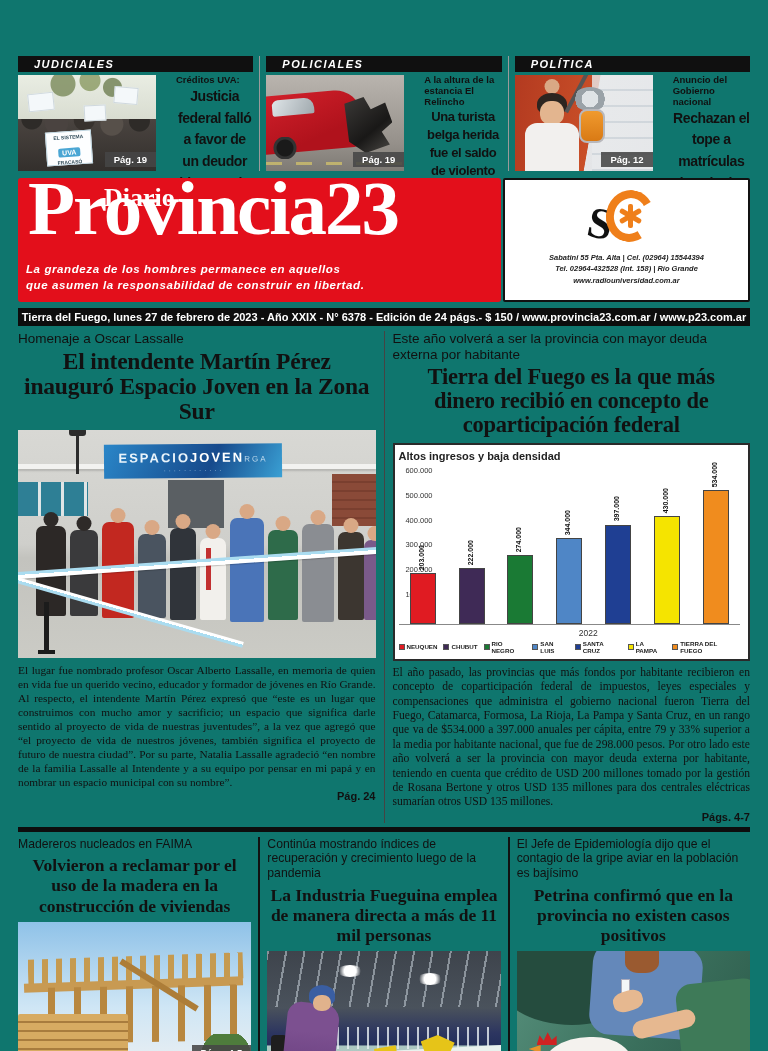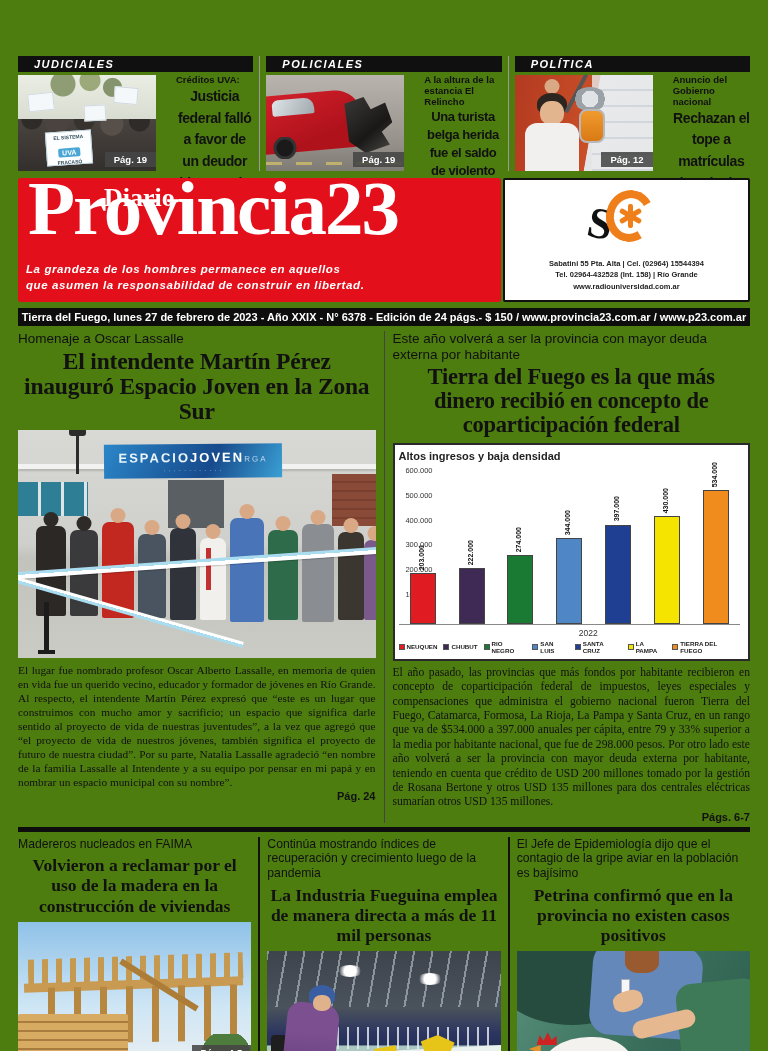--- a/index.html
+++ b/index.html
@@ -1,18 +1,18 @@
 <!DOCTYPE html>
 <html><head>
 <meta charset="utf-8">
 <style>
   * { margin:0; padding:0; box-sizing:border-box; }
   html,body { background:#e9e9e9; }
   .page {
-    width:768px; height:1051px; background:#4d7c0f; margin:0 auto; position:relative;
+    width:768px; height:1051px; background:#0f766e; margin:0 auto; position:relative;
     padding:56px 18px 6px 18px; overflow:hidden;
     font-family:"Liberation Sans", sans-serif; color:#111;
   }
   
   .teaser-row { display:flex; }
   .teaser { flex:1 1 0; padding:0 6px; border-right:1px solid #9a9a9a; }
   .teaser:first-child { padding-left:0; }
   .teaser:last-child { border-right:none; padding-right:0; }
   .section-bar { background:#101010; color:#fff; font-weight:bold; font-style:italic;
     font-size:11px; letter-spacing:1.5px; padding:2px 0 2px 16px; text-transform:uppercase; }
@@ -91,21 +91,21 @@
   .utn-star { position:absolute; left:24px; top:18px; width:24px; height:24px; }
   .utn-star i { position:absolute; left:10px; top:0; width:5px; height:24px; background:#ef7f1a; border-radius:2px; display:block; }
   .utn-star i:nth-child(2) { transform:rotate(60deg); }
   .utn-star i:nth-child(3) { transform:rotate(120deg); }
   .ad-text { text-align:left; line-height:1; }
   .ad-radio { font-size:33px; font-weight:bold; letter-spacing:1px; color:#0d0d0d; }
   .ad-univ { font-size:21.5px; color:#ef7f1a; letter-spacing:.5px; margin-top:1px; }
   .ad-freq { font-size:16px; color:#0d0d0d; margin-top:3px; }
   .ad-freq b { font-size:18px; }
   .ad-loc { font-size:11px; font-weight:bold; color:#ef7f1a; margin-top:3px; }
-  .ad-contact { margin-top:6px; text-align:center; font-size:7.5px; font-weight:bold; color:#222; line-height:1.5; }
+  .ad-contact { text-align:center; font-size:7.5px; font-weight:bold; color:#222; line-height:1.5;font-style:italic; }
   
   .date-bar { background:#0d0d0d; color:#fff; text-align:center; font-size:11px; font-weight:bold;
     padding:3px 0; margin-top:6px; }
   
   .main-row { display:flex; margin-top:5px; }
   .main-col { flex:1 1 0; }
   .main-col.left { padding-right:8px; border-right:1.5px solid #444; }
   .main-col.right { padding-left:8px; }
   .kicker { font-size:13.5px; line-height:1.2; }
   .lead-headline { font-family:"Liberation Serif",serif; font-weight:bold; font-size:23.5px;
@@ -428,21 +428,21 @@
               <span>LA PAMPA</span>
             </div>
             <div class="legend-item">
               <span class="legend-swatch" style="background: rgb(240, 140, 30);"></span>
               <span>TIERRA DEL FUEGO</span>
             </div>
           </div>
       </div>
 
       <div class="body-text" style="font-size:11.6px;">El año pasado, las provincias que más fondos por habitante recibieron en concepto de coparticipación federal de impuestos, leyes especiales y compensaciones que administra el gobierno nacional fueron Tierra del Fuego, Catamarca, Formosa, La Rioja, La Pampa y Santa Cruz, en un rango que va de $534.000 a 397.000 anuales per cápita, entre 79 y 33% superior a la media por habitante nacional, que fue de 298.000 pesos. Por otro lado este año volverá a ser la provincia con mayor deuda externa por habitante, teniendo en cuenta que crédito de USD 200 millones tomado por la gestión de Rosana Bertone y otros USD 135 millones para dos centrales eléctricas sumarían otros USD 135 millones.</div>
-      <div class="page-ref">Págs. 6-7</div>
+      <div class="page-ref">Págs. 4-7</div>
     </div>
 
   </div>
 
   <div class="black-rule"></div>
 
   <div class="bottom-row">
 
     <div class="bottom-col">
       <div class="bottom-kicker">Madereros nucleados en FAIMA</div>

